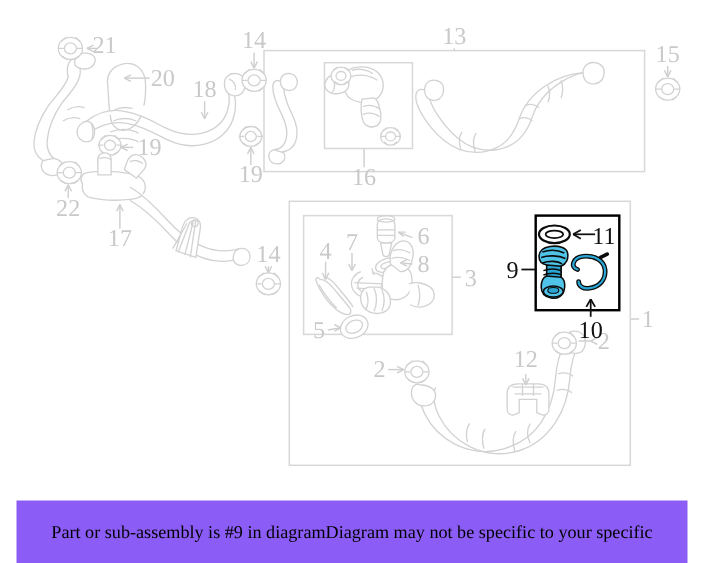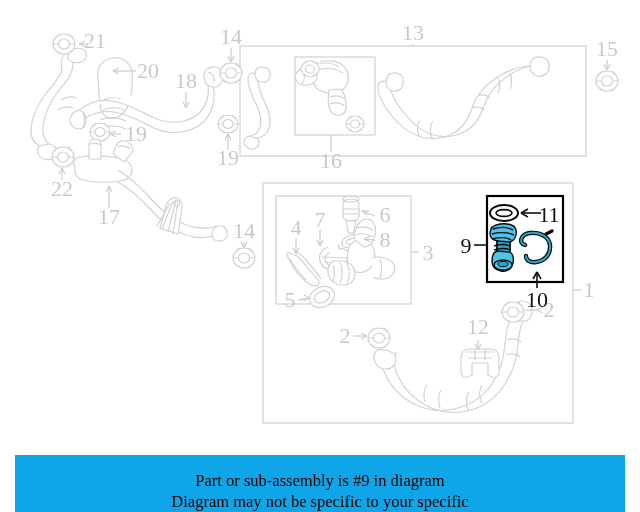--- a/index.html
+++ b/index.html
@@ -26,26 +26,26 @@
     width: 640px;
     height: 512px;
     display: block;
   }
   .banner {
     position: absolute;
     left: 15px;
     top: 455px;
     width: 610px;
     height: 57px;
-    background: #0ea5e9;
+    background: #8b5cf6;
     box-sizing: border-box;
     display: flex;
-    flex-direction: column;
+    flex-direction: row;
     align-items: center;
-    justify-content: flex-end;
+    justify-content: center;
     font-family: "Liberation Serif", serif;
     color: #000000;
     font-size: 16.5px;
     line-height: 21px;
   }
   .banner div { white-space: nowrap; }
   text.lbl {
     font-family: "Liberation Serif", serif;
     fill: #c9c9c9;
     font-size: 22px;

